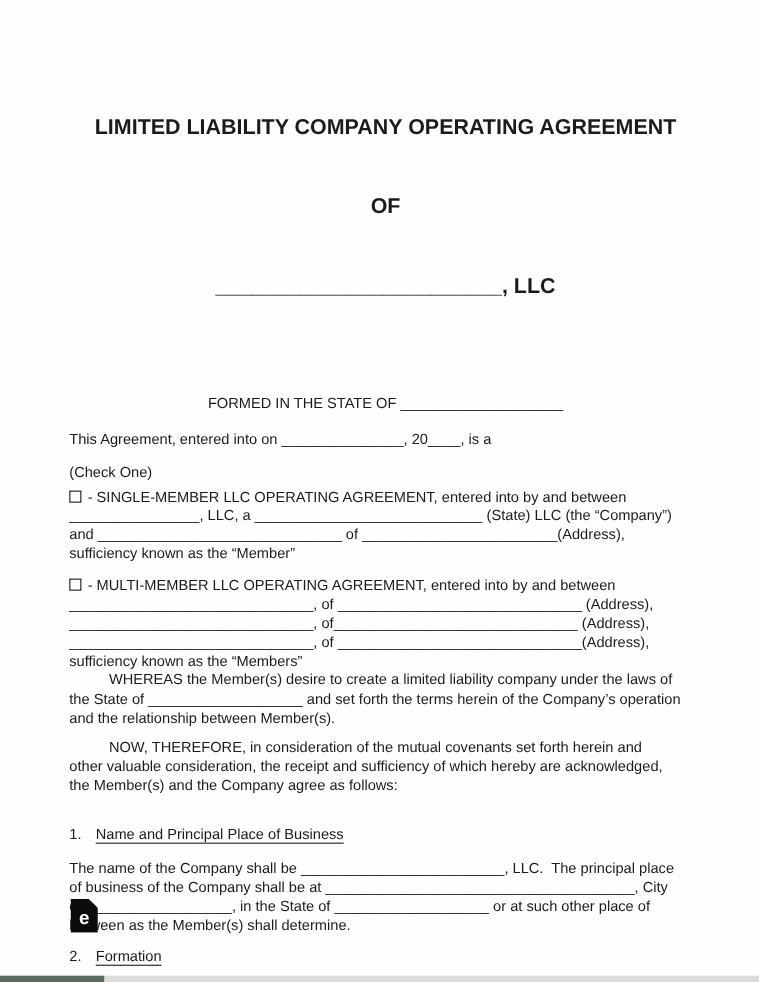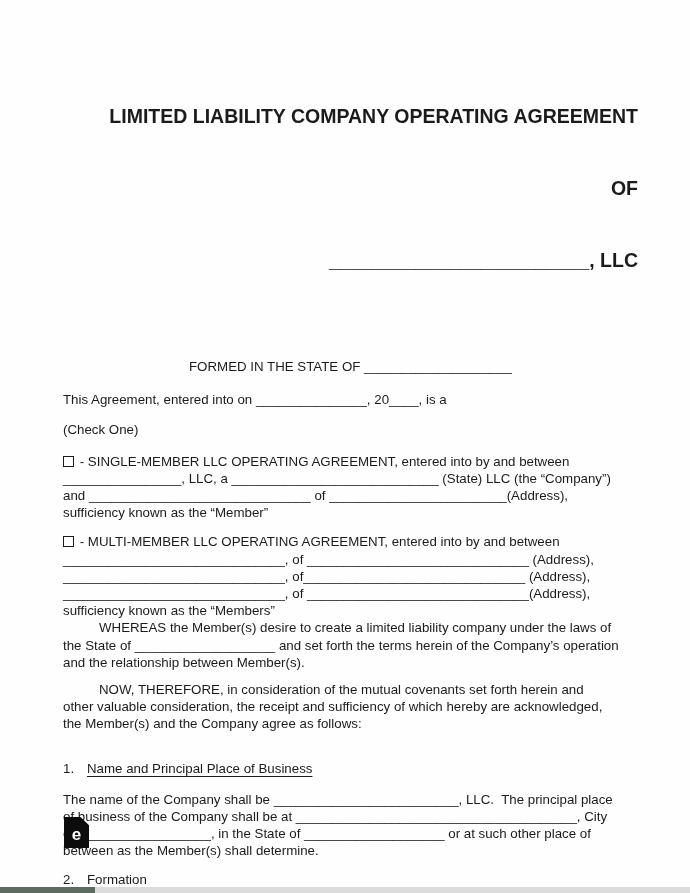--- a/index.html
+++ b/index.html
@@ -16,30 +16,30 @@
     color: #1b1b1b;
     box-sizing: border-box;
     padding: 56px 52px 0 63px;
   }
   .line {
     font-size: 13.3px;
     line-height: 17.2px;
     white-space: pre;
   }
   .title-block {
-    text-align: right;
+    text-align: center;
     font-weight: bold;
     font-size: 19.5px;
     line-height: 24px;
     margin-bottom: 38px;
     white-space: pre;
   }
   .formed      { margin-bottom: 16px; text-align: center; }
   .agreement   { margin-bottom: 13px; }
-  .checkone    { margin-bottom: 14px; }
+  .checkone    { margin-bottom: 4px; }
   .sm-block    { margin-bottom: 12px; }
   .mm-block    { }
   .whereas     { margin-bottom: 10px; }
   .now         { margin-bottom: 27px; }
   .sec-heading { margin-bottom: 14px; }
   .p1          { margin-bottom: 11px; }
   .indent { padding-left: 36px; }
   .cb {
     display: inline-block;
     width: 9px; height: 9px;

